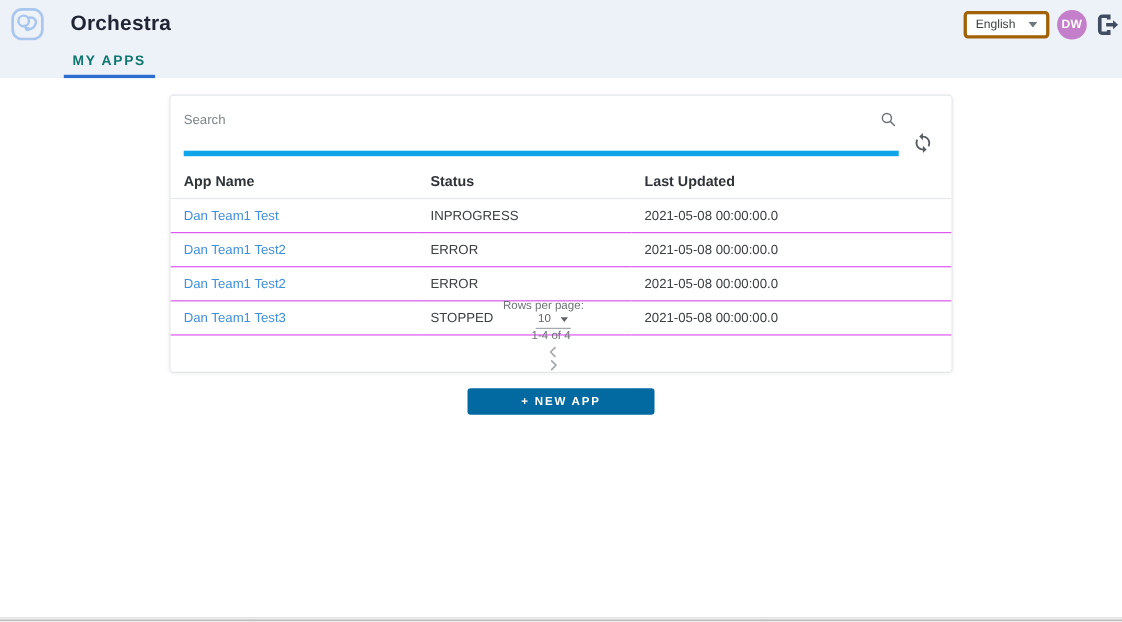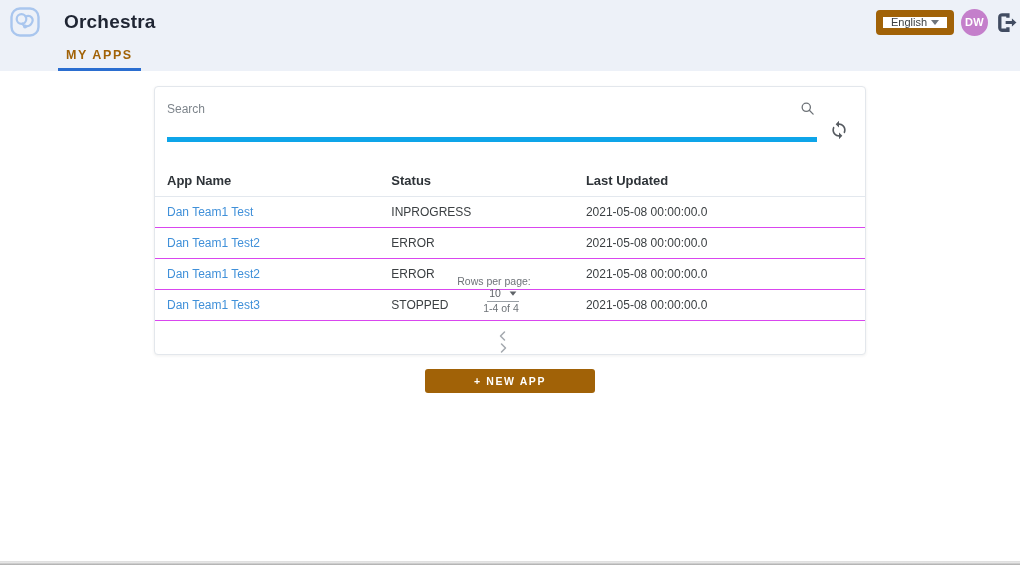--- a/index.html
+++ b/index.html
@@ -15,42 +15,42 @@
   .topband { background: #edf1f8; padding-top: 4px; }
   .topbar {
     height: 36px;
     display: flex; align-items: center;
     padding: 0 2px 0 10px;
   }
   .brand { display: flex; align-items: center; gap: 24px; }
   .brand-title { font-size: 19px; font-weight: 700; color: #1f2533; letter-spacing: 0.2px; }
   .topbar-right { margin-left: auto; display: flex; align-items: center; gap: 7px; }
   .lang-select {
-    background: #fff; border: 7px solid #a16207; border-radius: 4px;
+    background: #fff; border: 3px solid #a16207; border-radius: 4px;
     height: 25px; width: 78px; padding: 0 8px;
     display: flex; align-items: center; justify-content: space-between;
     font-size: 11px; color: #3c4043; cursor: pointer;
   }
   .caret { width: 0; height: 0; border-left: 4px solid transparent; border-right: 4px solid transparent; border-top: 5px solid #6f757c; }
   .avatar {
     width: 27px; height: 27px; border-radius: 50%;
     background: #c47fcb; color: #fff;
     display: flex; align-items: center; justify-content: center;
     font-size: 11px; font-weight: 700; letter-spacing: 0.3px; cursor: pointer;
   }
   .logout-btn { display: flex; align-items: center; cursor: pointer; margin-right: -2px; }
 
   
   .tabs { display: flex; gap: 16px; padding-left: 58px; }
   .tab {
     font-size: 12.5px; font-weight: 600; letter-spacing: 1.6px;
     padding: 8px 8px 6px; cursor: pointer; color: #585d64;
     border-bottom: 3px solid transparent;
   }
-  .tab.active { color: #a16207; border-bottom-color: #2b6ed0; }
+  .tab.active { color: #0f766e; border-bottom-color: #2b6ed0; }
 
   
   main { padding-top: 15px; }
   .card {
     width: 712px; margin: 0 auto;
     background: #fff; border: 1px solid #e3e7ec; border-radius: 4px;
     box-shadow: 0 1px 3px rgba(60,64,67,0.08);
     overflow: hidden;
   }
   .search-row { display: flex; align-items: flex-end; padding: 14px 16px 0 12px; }
@@ -60,21 +60,21 @@
   }
   .search-field input {
     flex: 1; border: none; outline: none; background: transparent;
     font-family: "Liberation Sans", sans-serif; font-size: 12px; color: #3c4043;
   }
   .search-field input::placeholder { color: #7e858c; }
   .search-icon-wrap { display: flex; align-items: center; padding: 0 2px; cursor: pointer; }
   .refresh-btn { display: flex; align-items: center; margin: 0 0 2px 12px; cursor: pointer; }
 
   
-  table { width: 100%; border-collapse: collapse; margin-top: 24px; }
+  table { width: 100%; border-collapse: collapse; margin-top: 8px; }
   th {
     text-align: left; font-size: 13px; font-weight: 700; color: #2e3338;
     padding: 7px 12px 8px; border-bottom: 1px solid #e3e8ee;
   }
   td {
     font-size: 12px; color: #3c4043;
     padding: 8px 12px; border-bottom: 1px solid #d946ef;
     height: 29px;
   }
   col.c1 { width: 31.6%; } col.c2 { width: 27.4%; } col.c3 { width: 41%; }
@@ -85,28 +85,28 @@
     display: flex; align-items: center; justify-content: flex-end;
     height: 33px; padding-right: 14px; font-size: 10.5px; color: #6e7378; flex-direction: column;
   }
   .rpp-label { margin-right: 18px; }
   .rpp-select {
     display: flex; align-items: center; gap: 8px;
     border-bottom: 1px solid #9aa0a6; padding: 0 2px 2px; cursor: pointer;
     color: #5f6368;
   }
   .rpp-select .caret { border-top-color: #5f6368; transform: scale(0.85); }
-  .range-label { margin: 0 26px 16px 22px; }
+  .range-label { margin: 0 26px 3px 22px; }
   .pg-btn { background: none; border: none; padding: 0 12px; cursor: pointer; display: flex; align-items: center; }
 
   
   .new-app-wrap { text-align: center; margin-top: 14px; }
   .new-app {
     width: 170px; height: 24px;
-    background: #a16207; color: #fff; border: none; border-radius: 3px;
+    background: #0369a1; color: #fff; border: none; border-radius: 3px;
     font-family: "Liberation Sans", sans-serif;
     font-size: 10.5px; font-weight: 600; letter-spacing: 1.6px;
     cursor: pointer;
   }
 
   
   .bottom-edge {
     position: absolute; bottom: 0; left: 0; width: 100%; height: 4px;
     background: linear-gradient(#f2f2f2, #a9a9a9);
     border-top: 1px solid #e0e0e0;

